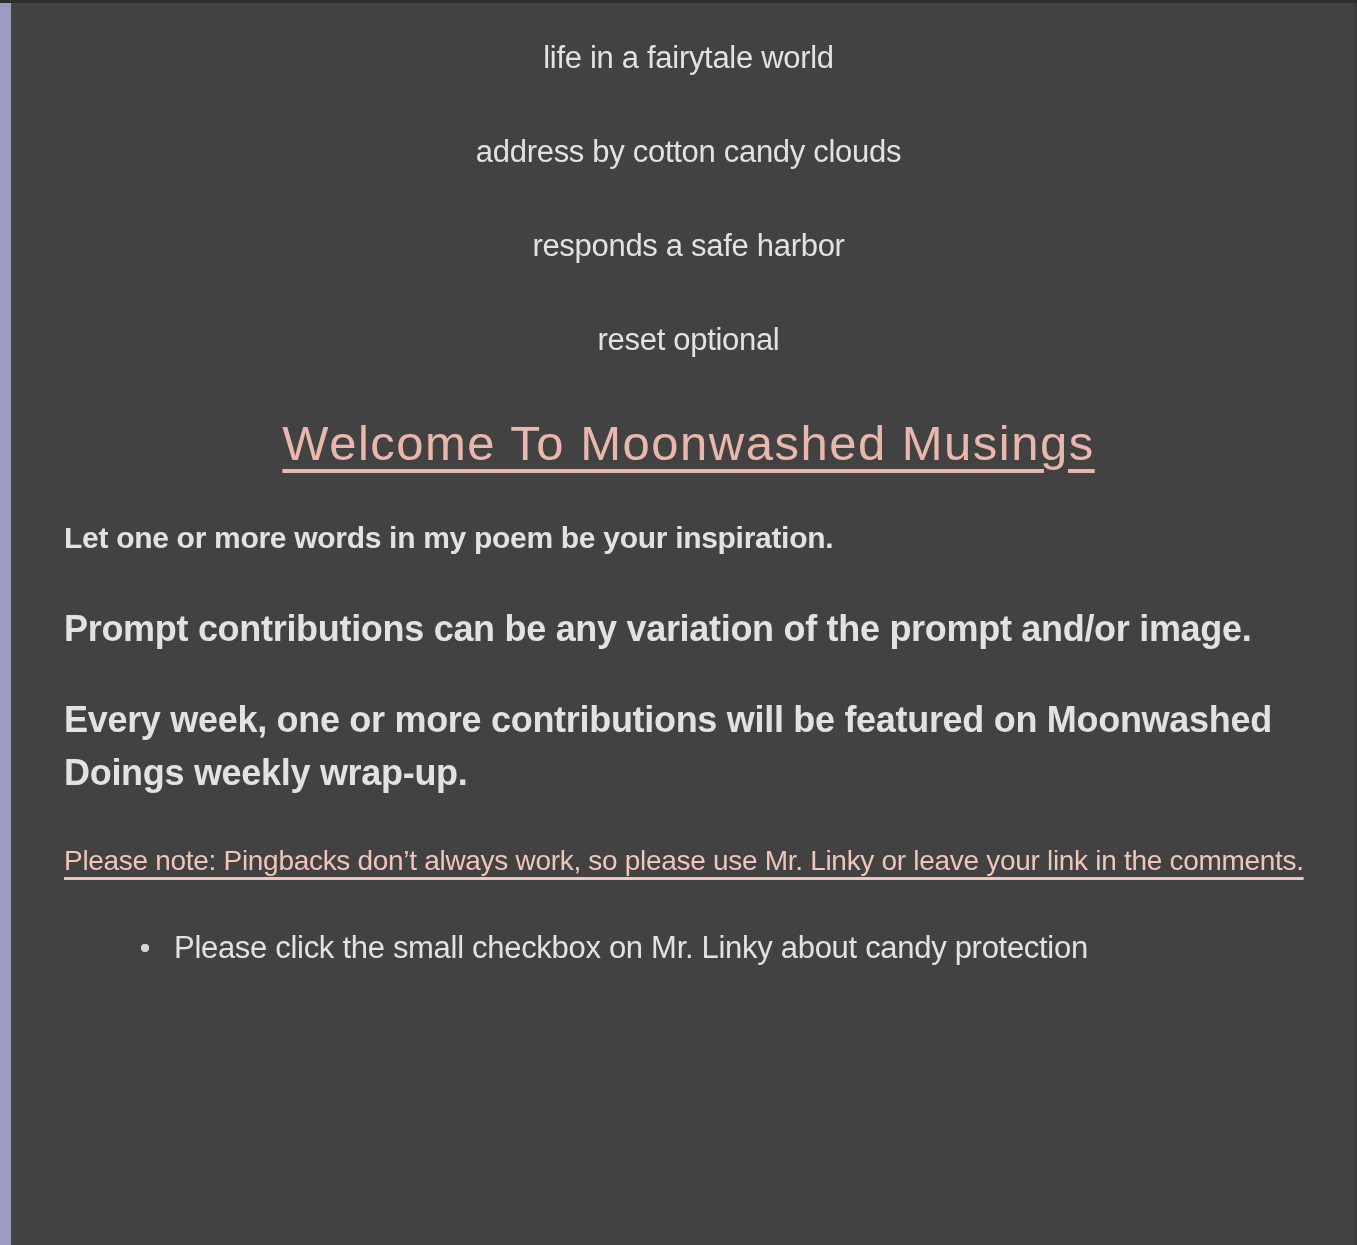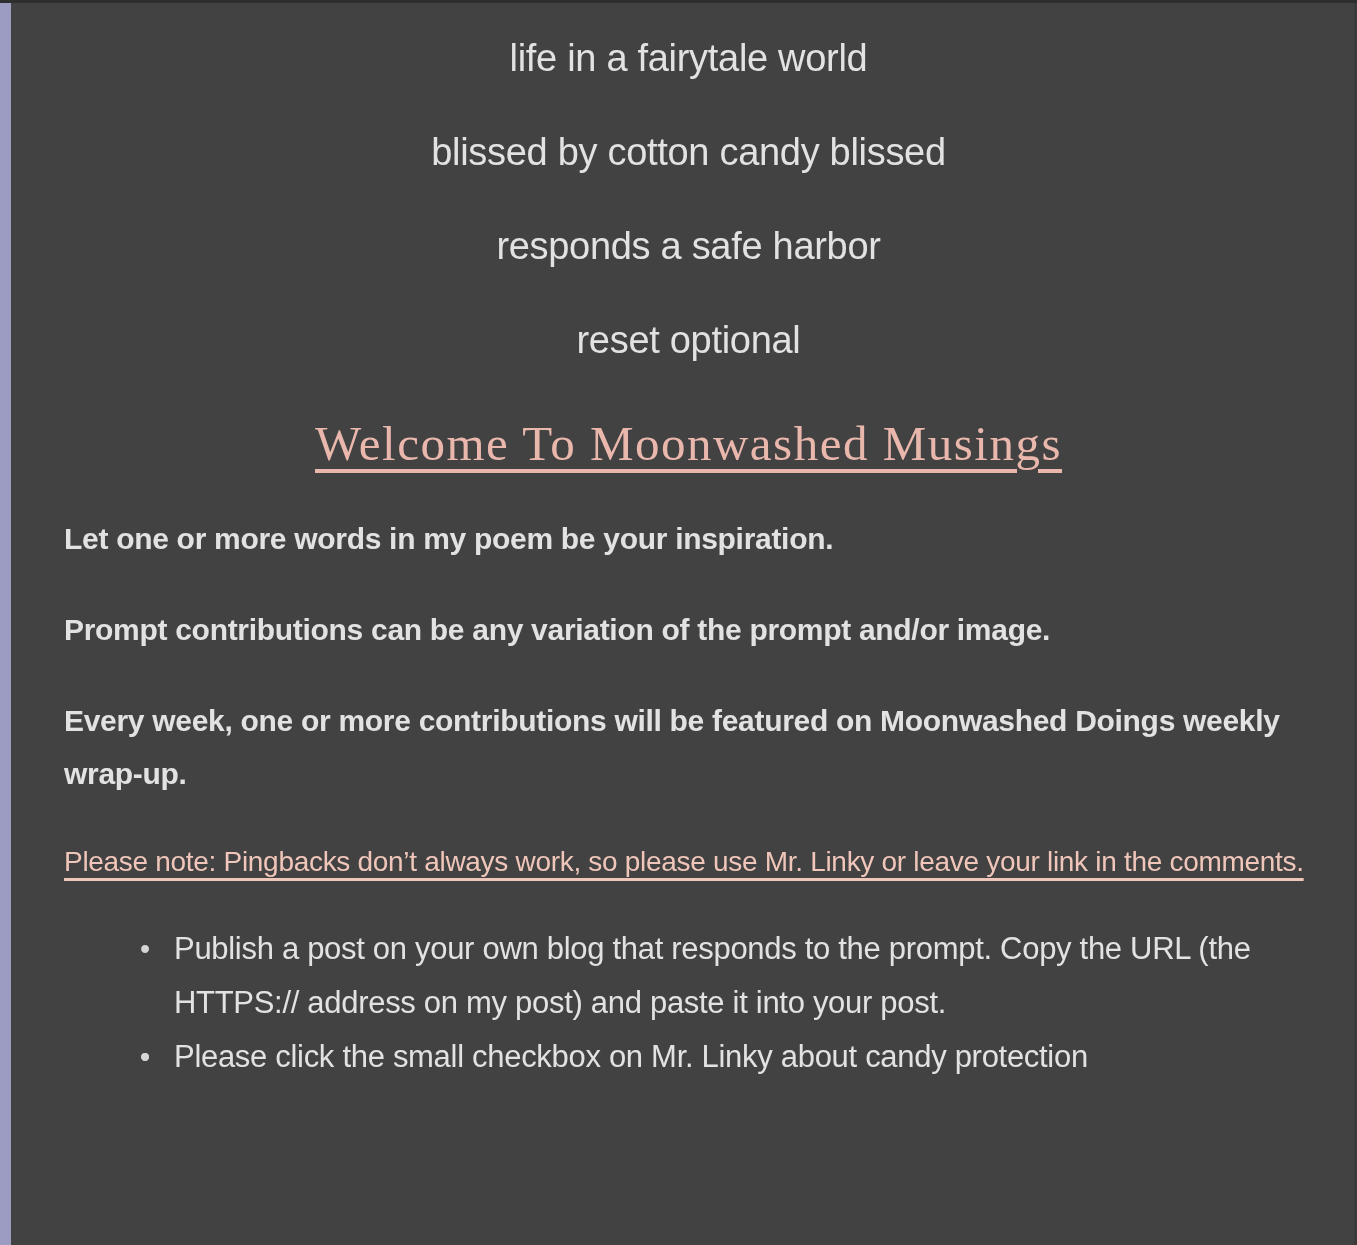--- a/index.html
+++ b/index.html
@@ -34,52 +34,51 @@
     right: 0; top: -3px;
     width: 3px;
     height: 1248px;
     background: #3b3b3b;
   }
   .content {
     padding: 35px 44px 0 64px;
     color: var(--text);
   }
   .poem-line {
-    font-size: 38px;
+    font-size: 31px;
     line-height: 40px;
     letter-spacing: -0.3px;
     text-align: center;
     margin: 0 0 54px 0;
     color: var(--text);
   }
   h1.site-heading {
     font-size: 49px;
     line-height: 58px;
     font-weight: 400;
     letter-spacing: 1.5px;
     text-align: center;
     margin: 0 0 46px 0;
   }
   h1.site-heading a {
     color: var(--heading_pink);
     text-decoration: underline;
     text-decoration-thickness: 4px;
     text-underline-offset: 9px;
     cursor: pointer;
-    font-family: Liberation Serif, serif;
   }
   .lead-sentence {
     font-size: 30px;
     line-height: 40px;
     font-weight: 700;
     letter-spacing: -0.3px;
     margin: 0 0 44px 0;
   }
   .bold-para {
-    font-size: 30px;
+    font-size: 36px;
     line-height: 53px;
     font-weight: 700;
     letter-spacing: -0.3px;
     margin: 0 0 38px 0;
   }
   .bold-para.second { margin-bottom: 41px; }
   .note-para {
     font-size: 28px;
     line-height: 41px;
     letter-spacing: -0.3px;
@@ -114,38 +113,37 @@
 </style>
 </head>
 <body>
 
 <div class="accent-stripe"></div>
 <div class="right-edge"></div>
 
 <div class="content">
 
   <p class="poem-line">life in a fairytale world</p>
-  <p class="poem-line">blissed by cotton candy blissed</p>
+  <p class="poem-line">address by cotton candy clouds</p>
   <p class="poem-line">responds a safe harbor</p>
   <p class="poem-line">reset optional</p>
 
   <h1 class="site-heading"><a>Welcome To Moonwashed Musings</a></h1>
 
   <p class="lead-sentence">Let one or more words in my poem be your inspiration.</p>
 
   <p class="bold-para">Prompt contributions can be any variation of the prompt and/or image.</p>
 
   <p class="bold-para second">Every week, one or more contributions will be featured on Moonwashed Doings weekly wrap-up.</p>
 
   <p class="note-para"><a>Please note: Pingbacks don’t always work, so please use Mr. Linky or leave your link in the comments.</a></p>
 
   <ul class="instructions-list">
     <li>
       <span class="bullet">•</span>
-      <span>Publish a post on your own blog that responds to the prompt. Copy the URL (the HTTPS:// address on my post) and paste it into your post.</span>
     </li>
     <li>
       <span class="bullet">•</span>
     </li>
     <li>
       <span class="bullet">•</span>
       <span>Please click the small checkbox on Mr. Linky about candy protection</span>
     </li>
   </ul>
 

